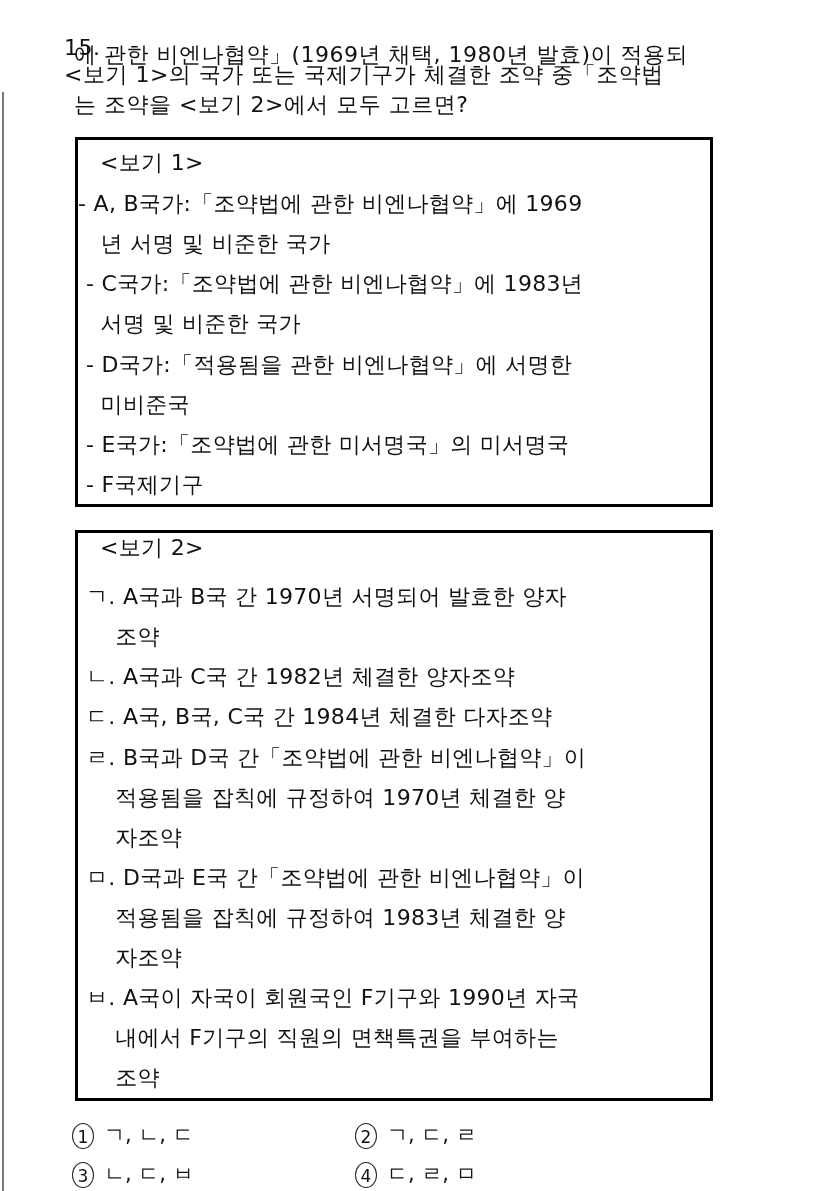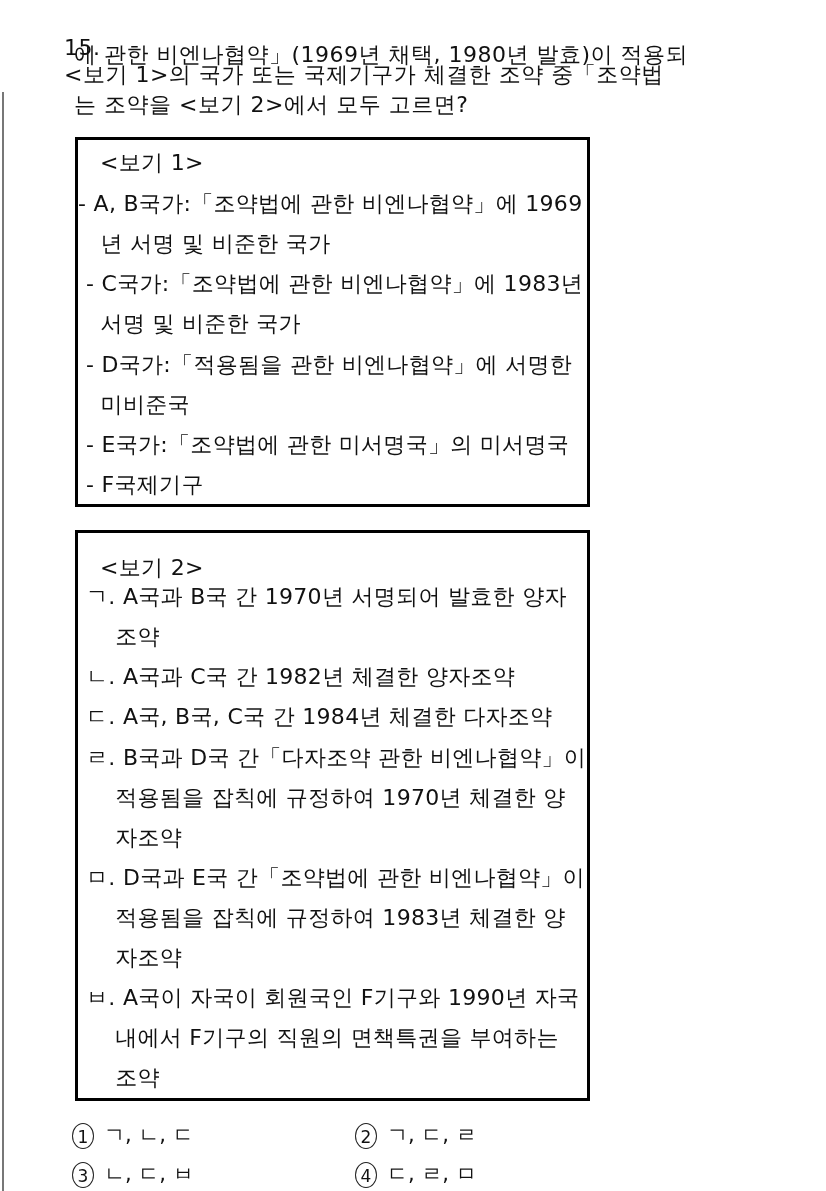--- a/index.html
+++ b/index.html
@@ -1,20 +1,20 @@
 <!DOCTYPE html>
 <html><head>
 <meta charset="utf-8">
 <style>
   html, body { margin:0; padding:0; background:#ffffff; }
   body { width:826px; height:1191px; position:relative; overflow:hidden;
          font-family: "DejaVu Sans", "Liberation Sans", sans-serif; color:#111; }
   .q-line { position:absolute; font-size:22px; letter-spacing:0.5px; white-space:nowrap; }
   .margin-rule { position:absolute; left:2px; top:92px; width:2px; height:1099px; background:#777; }
-  .box { position:absolute; left:75px; width:515px; border:3px solid #000; box-sizing:border-box; }
+  .box { position:absolute; left:75px; width:638px; border:3px solid #000; box-sizing:border-box; }
   .box-line { position:absolute; font-size:22px; white-space:nowrap; letter-spacing:0.3px; }
   .choice { position:absolute; font-size:21px; white-space:nowrap; }
   .circ { display:inline-block; width:22px; height:26px; border:1.5px solid #222; border-radius:50%;
           text-align:center; line-height:26px; font-size:17px; margin-right:10px; box-sizing:border-box; vertical-align:middle; }
 </style>
 </head>
 <body>
 
 <div class="margin-rule"></div>
 
@@ -33,26 +33,26 @@
   <div class="box-line" style="left:8px;  top:89px;">  년 서명 및 비준한 국가</div>
   <div class="box-line" style="left:8px;  top:129px;">- C국가:「조약법에 관한 비엔나협약」에 1983년</div>
   <div class="box-line" style="left:8px;  top:169px;">  서명 및 비준한 국가</div>
   <div class="box-line" style="left:8px;  top:210px;">- D국가:「적용됨을 관한 비엔나협약」에 서명한</div>
   <div class="box-line" style="left:8px;  top:250px;">  미비준국</div>
   <div class="box-line" style="left:8px;  top:290px;">- E국가:「조약법에 관한 미서명국」의 미서명국</div>
   <div class="box-line" style="left:8px;  top:330px;">- F국제기구</div>
 </div>
 
 <div class="box" style="top:530px; height:571px;">
-  <div class="box-line" style="left:22px; top:20px;">&lt;보기 2&gt;</div>
+  <div class="box-line" style="left:22px; top:0;">&lt;보기 2&gt;</div>
   <div class="box-line" style="left:8px;  top:49px;">ㄱ. A국과 B국 간 1970년 서명되어 발효한 양자</div>
   <div class="box-line" style="left:8px;  top:89px;">    조약</div>
   <div class="box-line" style="left:8px;  top:129px;">ㄴ. A국과 C국 간 1982년 체결한 양자조약</div>
   <div class="box-line" style="left:8px;  top:169px;">ㄷ. A국, B국, C국 간 1984년 체결한 다자조약</div>
-  <div class="box-line" style="left:8px;  top:210px;">ㄹ. B국과 D국 간「다자조약 관한 비엔나협약」이</div>
+  <div class="box-line" style="left:8px;  top:210px;">ㄹ. B국과 D국 간「조약법에 관한 비엔나협약」이</div>
   <div class="box-line" style="left:8px;  top:250px;">    적용됨을 잡칙에 규정하여 1970년 체결한 양</div>
   <div class="box-line" style="left:8px;  top:290px;">    자조약</div>
   <div class="box-line" style="left:8px;  top:330px;">ㅁ. D국과 E국 간「조약법에 관한 비엔나협약」이</div>
   <div class="box-line" style="left:8px;  top:370px;">    적용됨을 잡칙에 규정하여 1983년 체결한 양</div>
   <div class="box-line" style="left:8px;  top:410px;">    자조약</div>
   <div class="box-line" style="left:8px;  top:450px;">ㅂ. A국이 자국이 회원국인 F기구와 1990년 자국</div>
   <div class="box-line" style="left:8px;  top:490px;">    내에서 F기구의 직원의 면책특권을 부여하는</div>
   <div class="box-line" style="left:8px;  top:530px;">    조약</div>
 </div>
 

